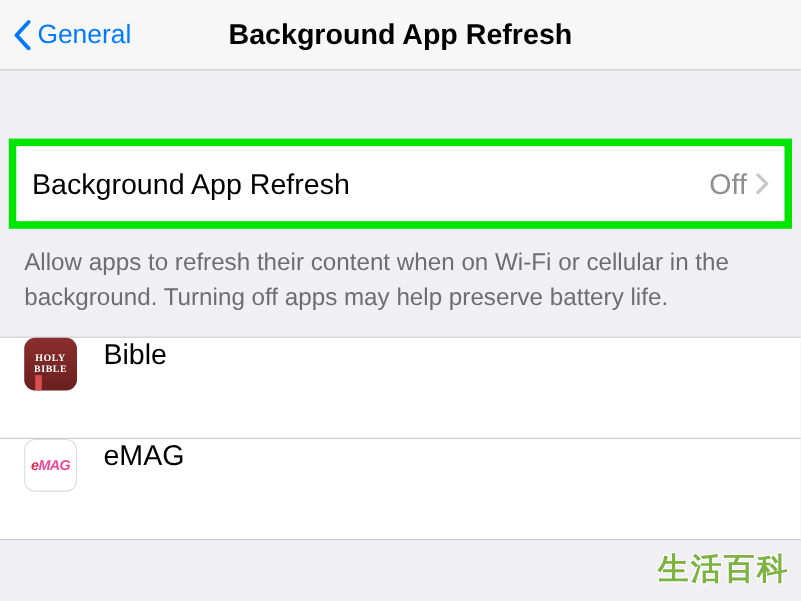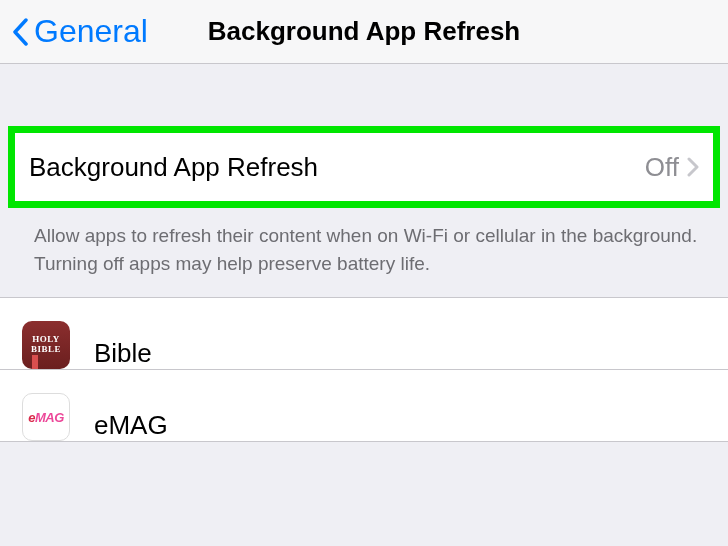--- a/index.html
+++ b/index.html
@@ -21,21 +21,21 @@
       border-bottom: 1px solid #c8c7cc;
       display: flex;
       align-items: center;
       padding: 0 12px;
       position: relative;
     }
     .back-button {
       display: flex;
       align-items: center;
       color: #007aff;
-      font-size: 32px;
+      font-size: 24px;
       cursor: pointer;
     }
     .back-chevron {
       width: 18px;
       height: 28px;
       margin-right: 4px;
     }
     .nav-title {
       position: absolute;
       left: 50%;
@@ -72,33 +72,32 @@
     .main-row-value {
       font-size: 26px;
       color: #8e8e93;
     }
     .chevron-right {
       width: 12px;
       height: 20px;
     }
     .footer-text {
       padding: 14px 22px 20px 22px;
-      font-size: 19px;
+      font-size: 22px;
       line-height: 1.45;
       color: #6d6d72;
-      margin-left: 12px;
     }
     .app-list {
       background: #fff;
       border-top: 1px solid #c8c7cc;
     }
     .app-row {
       display: flex;
-      align-items: flex-end;
-      height: 72px;
+      align-items: flex-start;
+      height: 92px;
       padding: 0 22px;
       border-bottom: 1px solid #c8c7cc;
     }
     .app-icon {
       width: 48px;
       height: 48px;
       border-radius: 10px;
       margin-right: 24px;
       display: flex;
       align-items: center;
@@ -205,13 +204,14 @@
   </div>
   <div class="app-row">
     <div class="app-icon emag-icon">
       <span class="emag-text"><span class="emag-e">e</span><span class="emag-mag">MAG</span></span>
     </div>
     <span class="app-label">eMAG</span>
   </div>
 </div>
 
 <div class="watermark">
+  <div class="watermark-main">生活百科</div>
 </div>
 
 </body></html>

